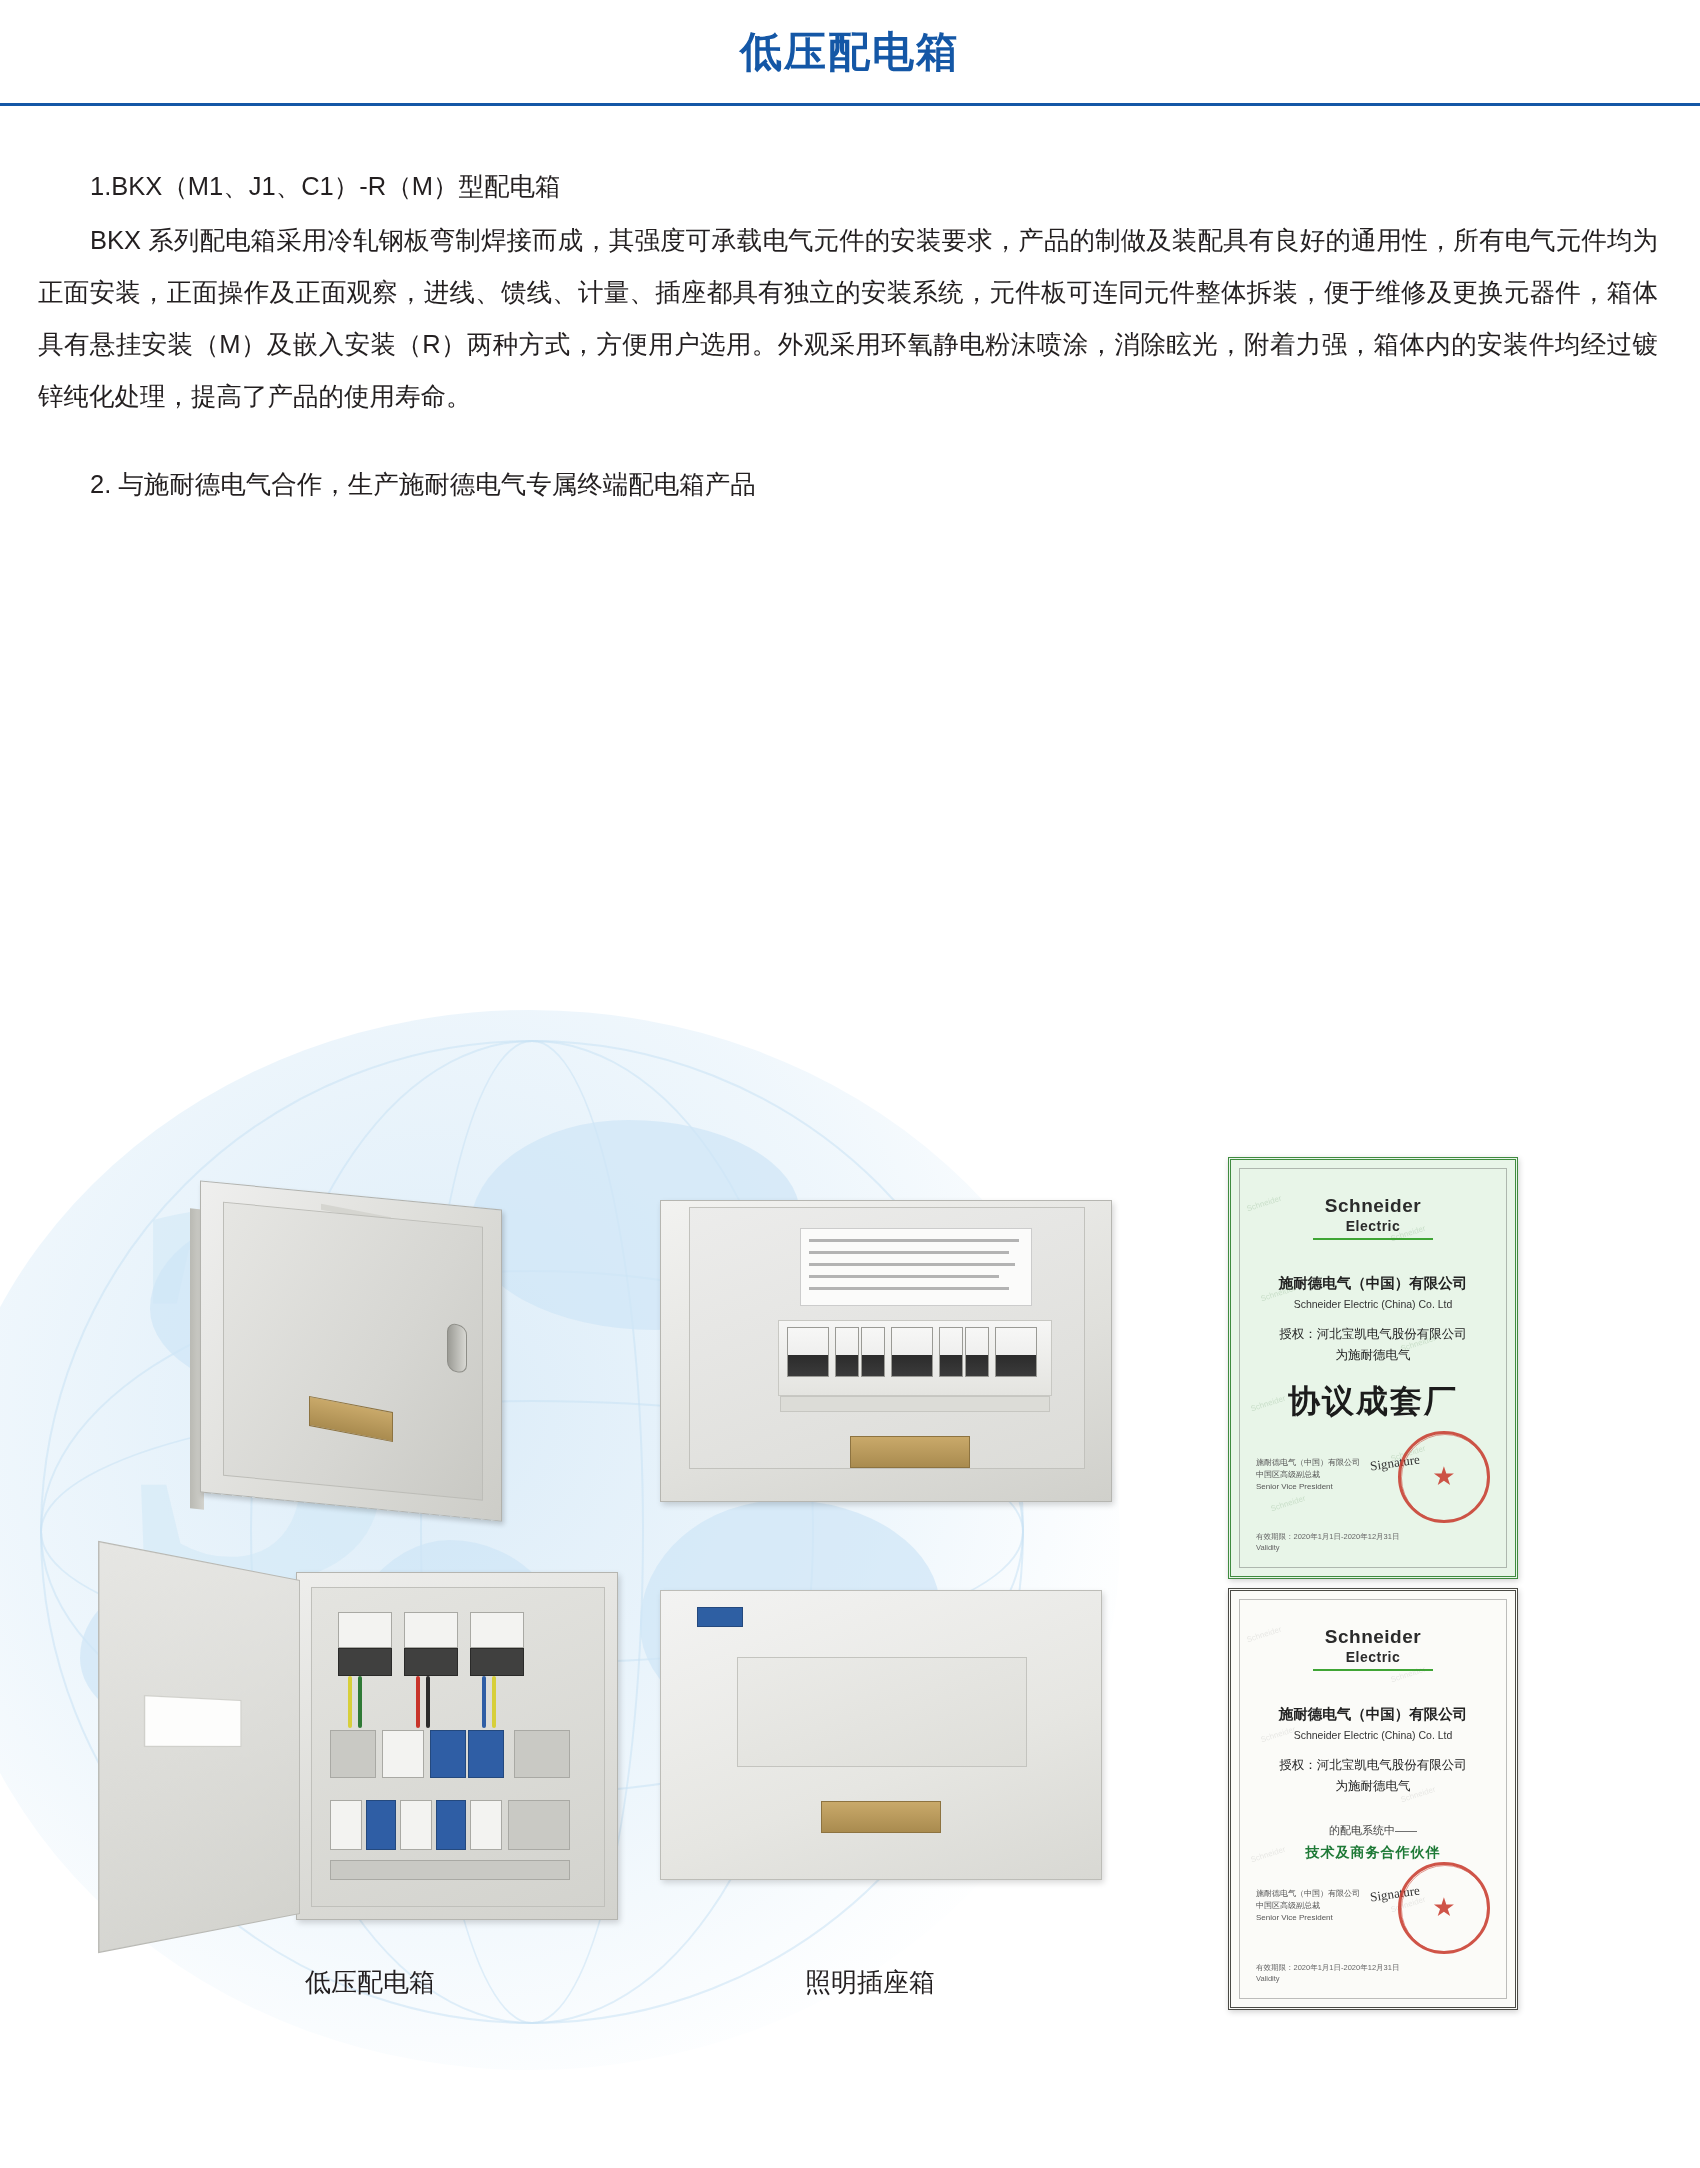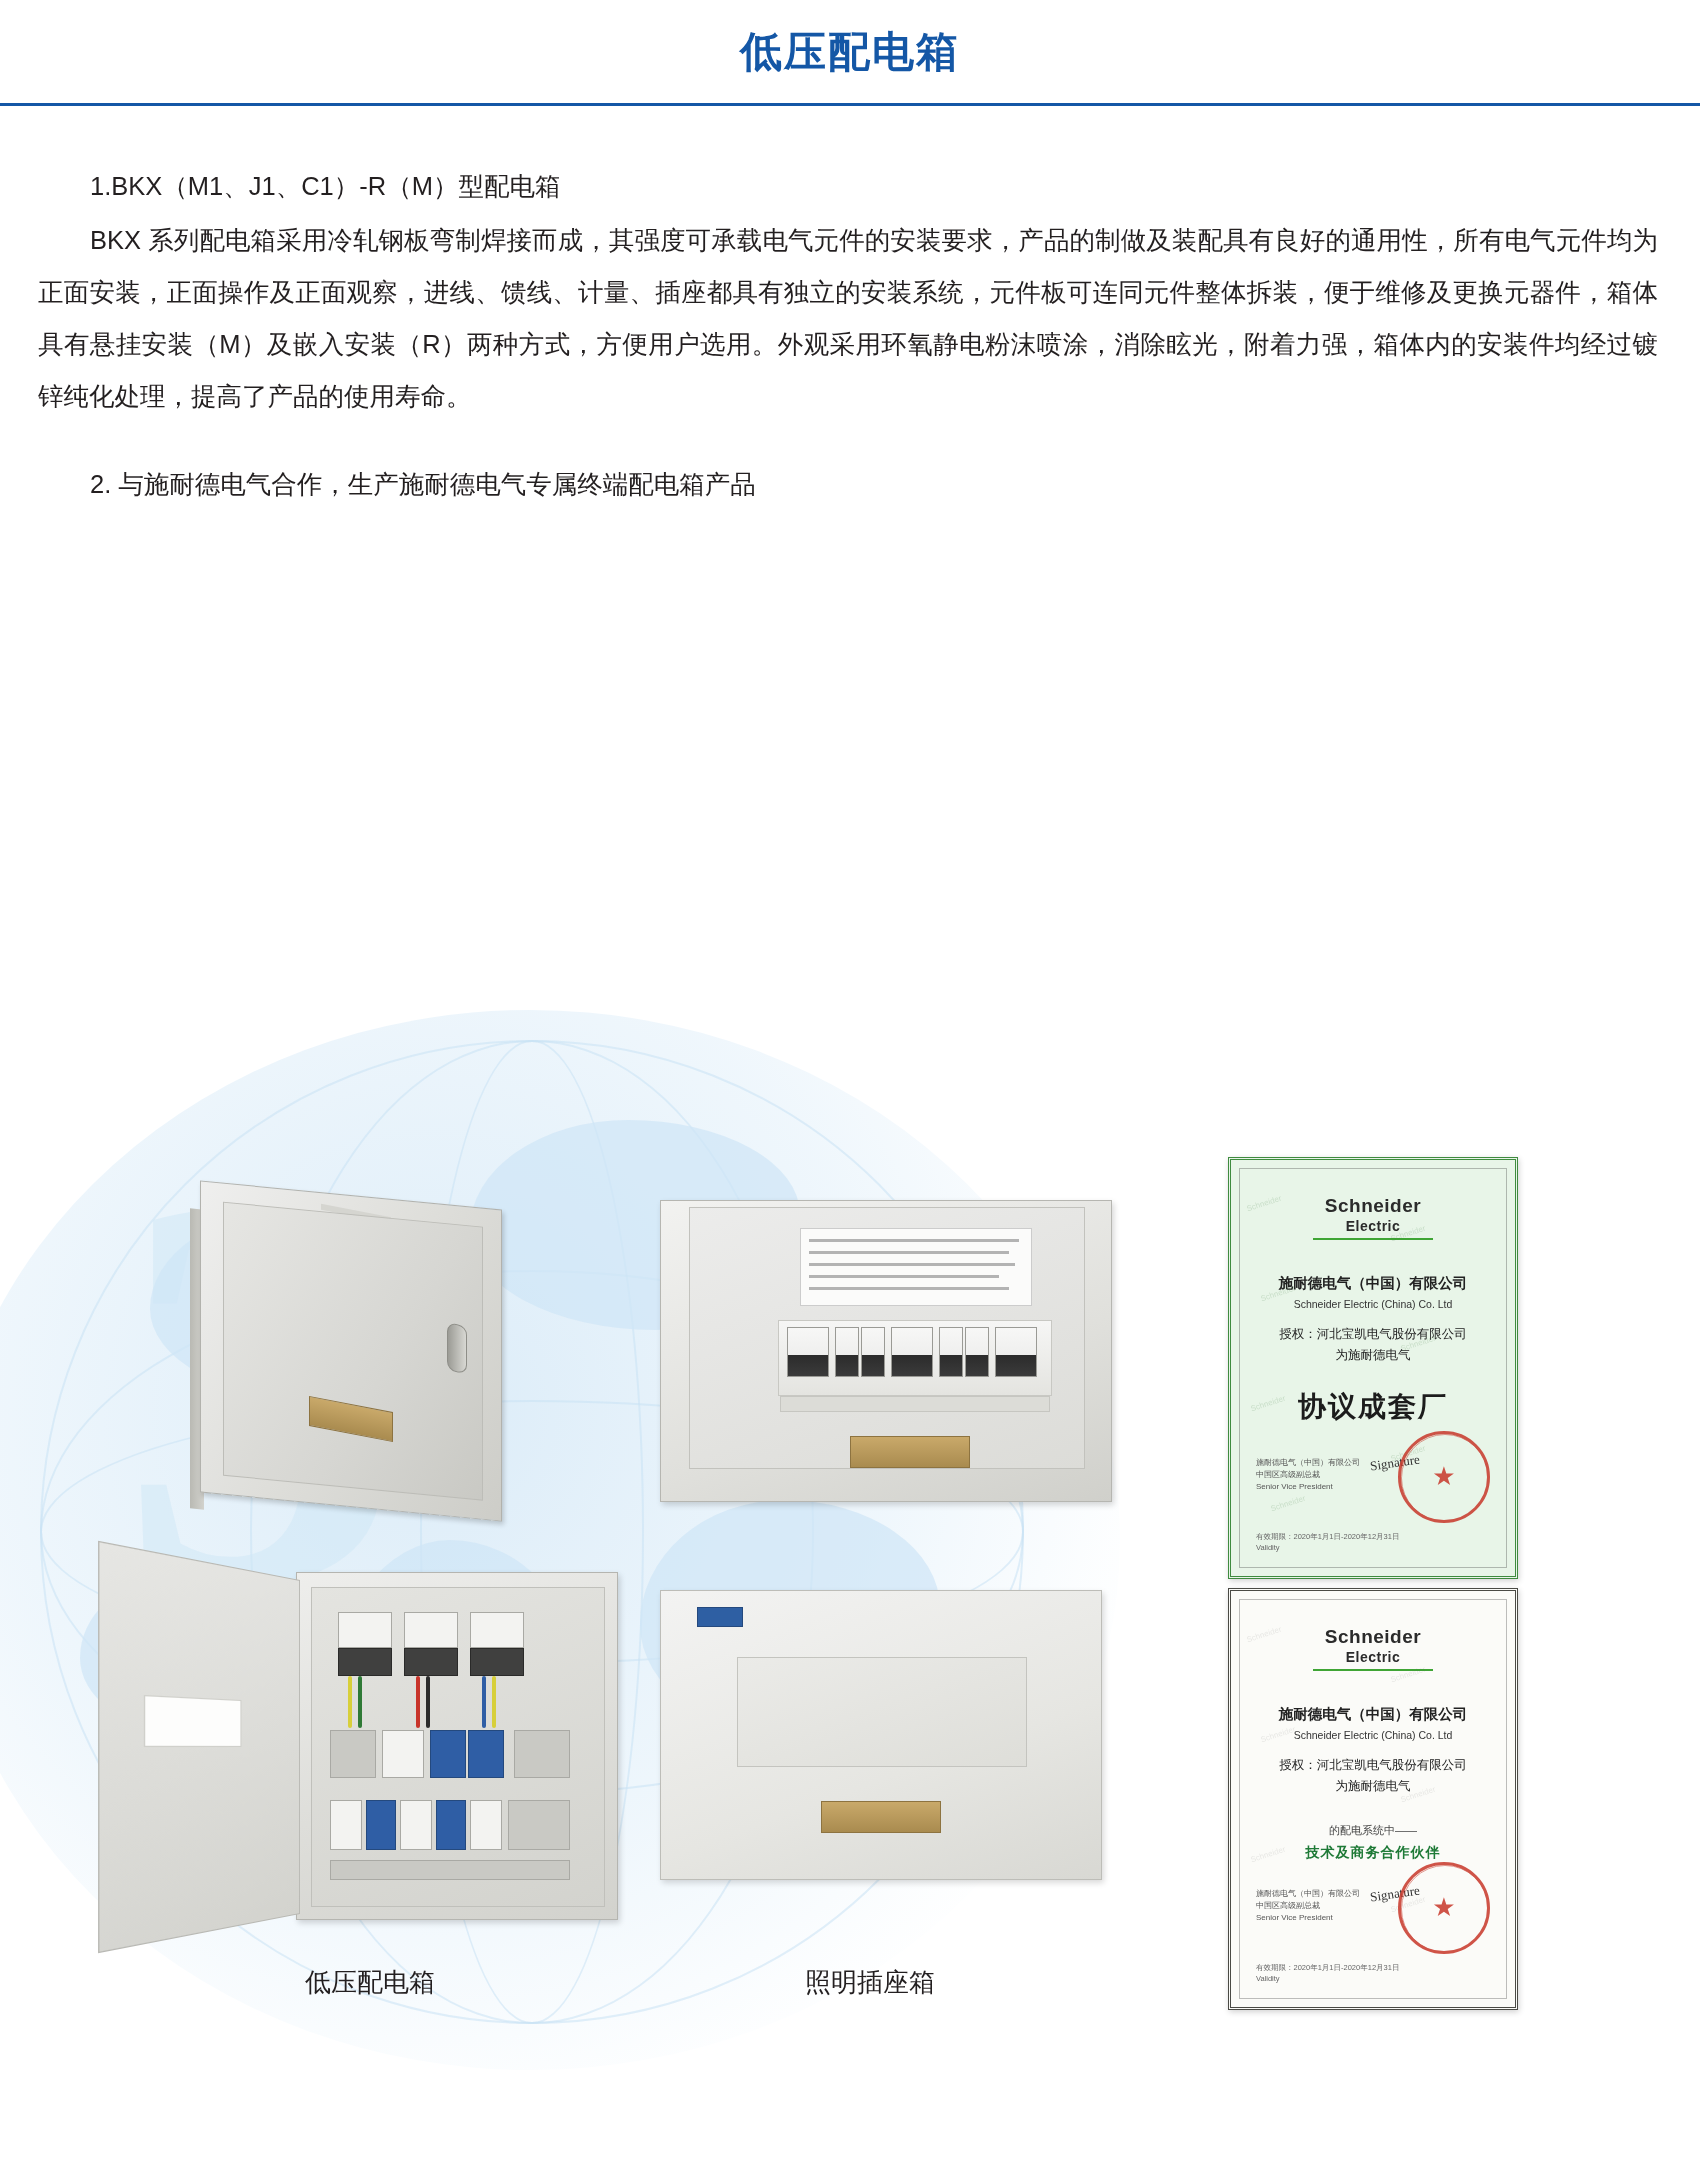--- a/index.html
+++ b/index.html
@@ -330,21 +330,21 @@
   .cert .en-company {
     margin-top: 5px; font-size: 10.5px; color: #333;
   }
   .cert .auth {
     margin-top: 16px; font-size: 12.5px; color: #222;
   }
   .cert .auth2 {
     margin-top: 4px; font-size: 12.5px; color: #222;
   }
   .cert .headline {
-    margin-top: 24px; font-size: 28px; font-weight: 700; color: #1c1c1c;
+    margin-top: 16px; font-size: 32px; font-weight: 700; color: #1c1c1c;
     letter-spacing: 2px;
   }
   #cert-white .sub-line {
     margin-top: 28px; font-size: 11px; color: #444;
   }
   #cert-white .headline {
     margin-top: 6px; font-size: 14px; color: #1f7a37; letter-spacing: 1px;
   }
   .cert .foot {
     position: absolute; left: 16px; bottom: 74px; text-align: left;

